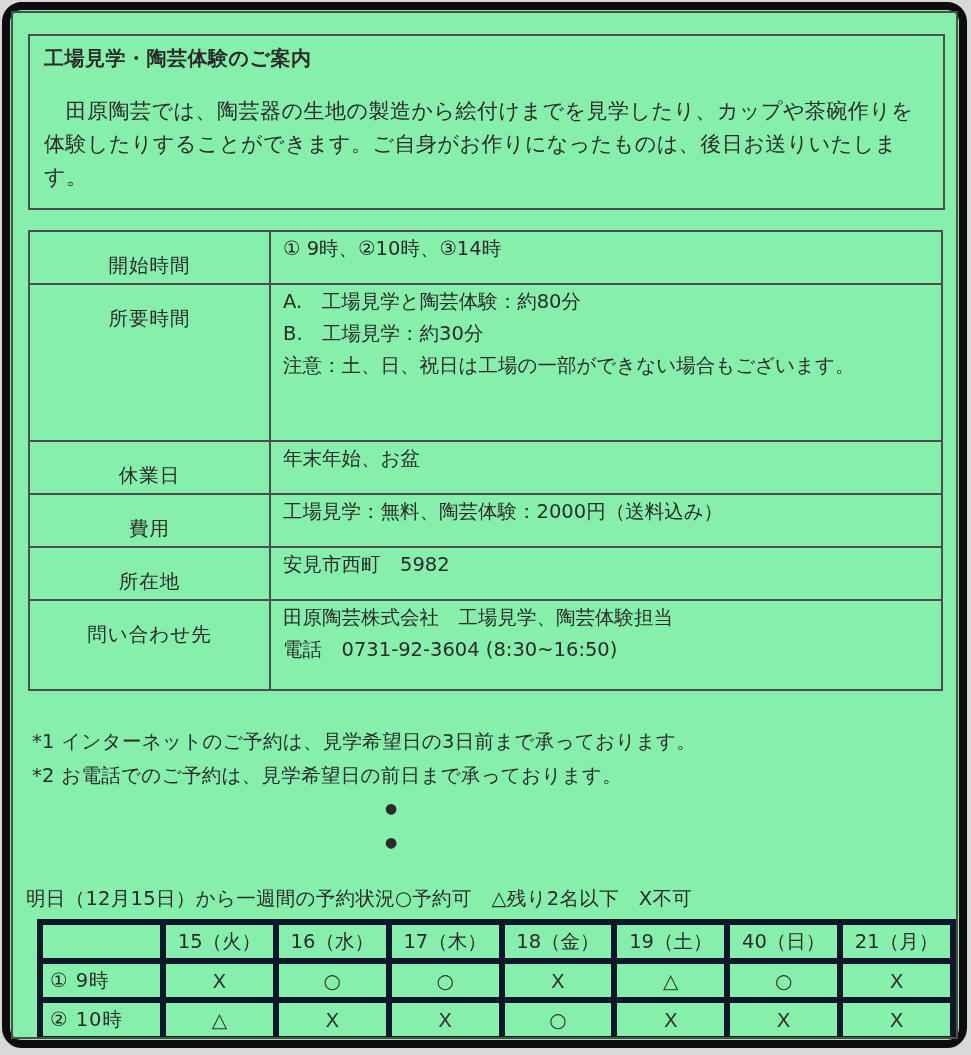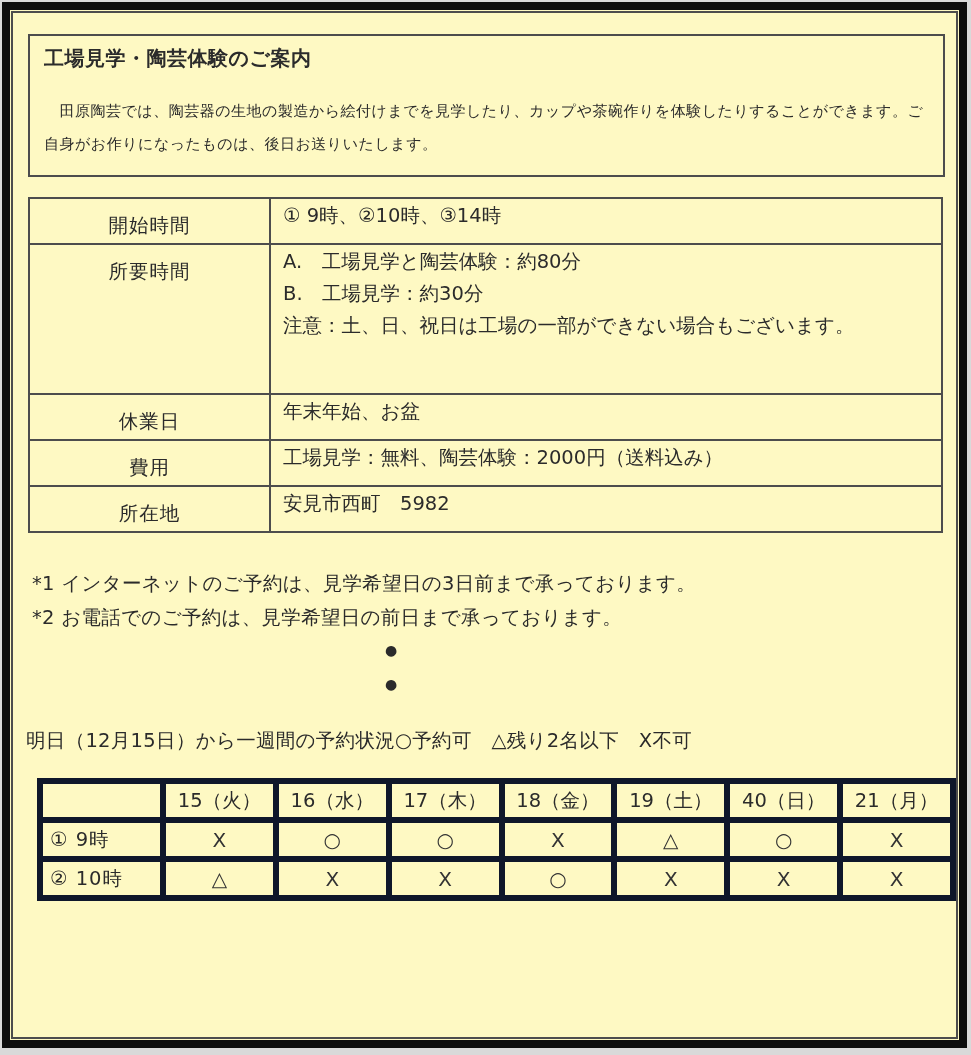--- a/index.html
+++ b/index.html
@@ -8,63 +8,63 @@
     background: #d9d9d9;
     font-family: "DejaVu Sans", "Liberation Sans", sans-serif;
     color: #2b2b2b;
     position: relative;
     overflow: hidden;
   }
   .black-frame {
     position: absolute;
     left: 2px; top: 2px; right: 4px; bottom: 7px;
     border: 8px solid #0d0d0d;
-    border-radius: 0;
-    background: #fef9c3;
+    border-radius: 20px;
+    background: #86efac;
   }
   .thin-frame {
     position: absolute;
     inset: 1px;
     border: 2px solid #4d4d4d;
     overflow: hidden;
   }
   
   .title-box {
     margin: 21px 11px 0 15px;
     border: 2px solid #4d4d4d;
     padding: 9px 14px 14px 14px;
   }
   .doc-title {
     font-size: 20px;
     font-weight: 600;
     letter-spacing: 0.5px;
   }
   .doc-intro {
     margin-top: 23px;
-    font-size: 15px;
+    font-size: 21px;
     line-height: 33px;
     letter-spacing: 0.5px;
   }
   
   table { border-collapse: collapse; }
   .info-table {
     margin: 20px 11px 0 15px;
     width: 915px;
     table-layout: fixed;
     font-size: 19.5px;
   }
   .info-table td {
     border: 2px solid #4d4d4d;
     vertical-align: top;
     line-height: 32px;
   }
   .info-table .col-label {
     width: 237px;
     text-align: center;
-    padding-top: 11px;
+    padding-top: 18px;
     letter-spacing: 1px;
   }
   .info-table .col-value { padding: 1px 8px 1px 12px; }
   .r1 td { height: 30px; }
   .r2 td { height: 136px; }
   .r3 td { height: 104px; }
   .r4 td { height: 29px; }
   .r5 td { height: 31px; }
   .r6 td { height: 31px; }
   .r7 td { height: 69px; }
@@ -84,21 +84,21 @@
     align-items: baseline;
     padding-left: 353px;
   }
   .bullet-glyph {
     font-size: 14px;
     margin-right: 20px;
     position: relative; top: -2px;
   }
   
   .resv-heading {
-    margin: 24px 0 24px 13px;
+    margin: 24px 0 7px 13px;
     font-size: 19.5px;
     letter-spacing: 0.3px;
   }
   .resv-table {
     margin-left: 24px;
     width: 919px;
     table-layout: fixed;
     font-size: 19.5px;
     text-align: center;
   }
@@ -152,20 +152,27 @@
       <tr class="r5">
         <td class="col-label">費用</td>
         <td class="col-value">
           <div>工場見学：無料、陶芸体験：2000円（送料込み）</div>
         </td>
       </tr>
       <tr class="r6">
         <td class="col-label">所在地</td>
         <td class="col-value">
           <div>安見市西町　5982</div>
+        </td>
+      </tr>
+      <tr class="r7">
+        <td class="col-label">問い合わせ先</td>
+        <td class="col-value">
+          <div>田原陶芸株式会社　工場見学、陶芸体験担当</div>
+          <div>電話　0731-92-3604 (8:30~16:50)</div>
         </td>
       </tr>
     </tbody>
       </table>
 
     <div class="notes">
       <div>*1 インターネットのご予約は、見学希望日の3日前まで承っております。</div>
       <div>*2 お電話でのご予約は、見学希望日の前日まで承っております。</div>
       <div class="bullet-row">
         <span class="bullet-glyph">●</span>

